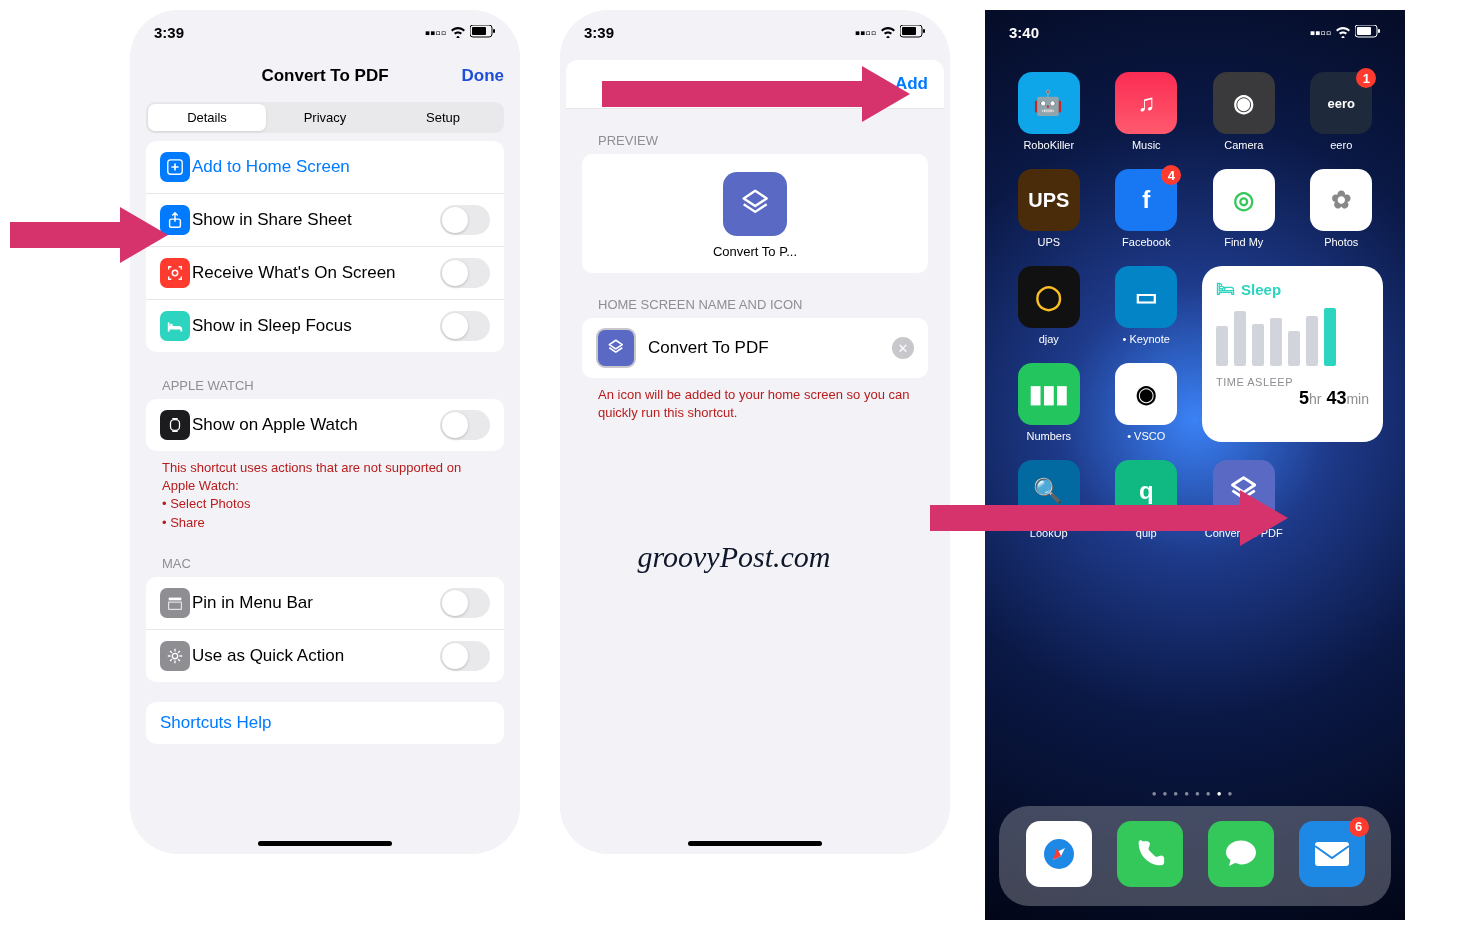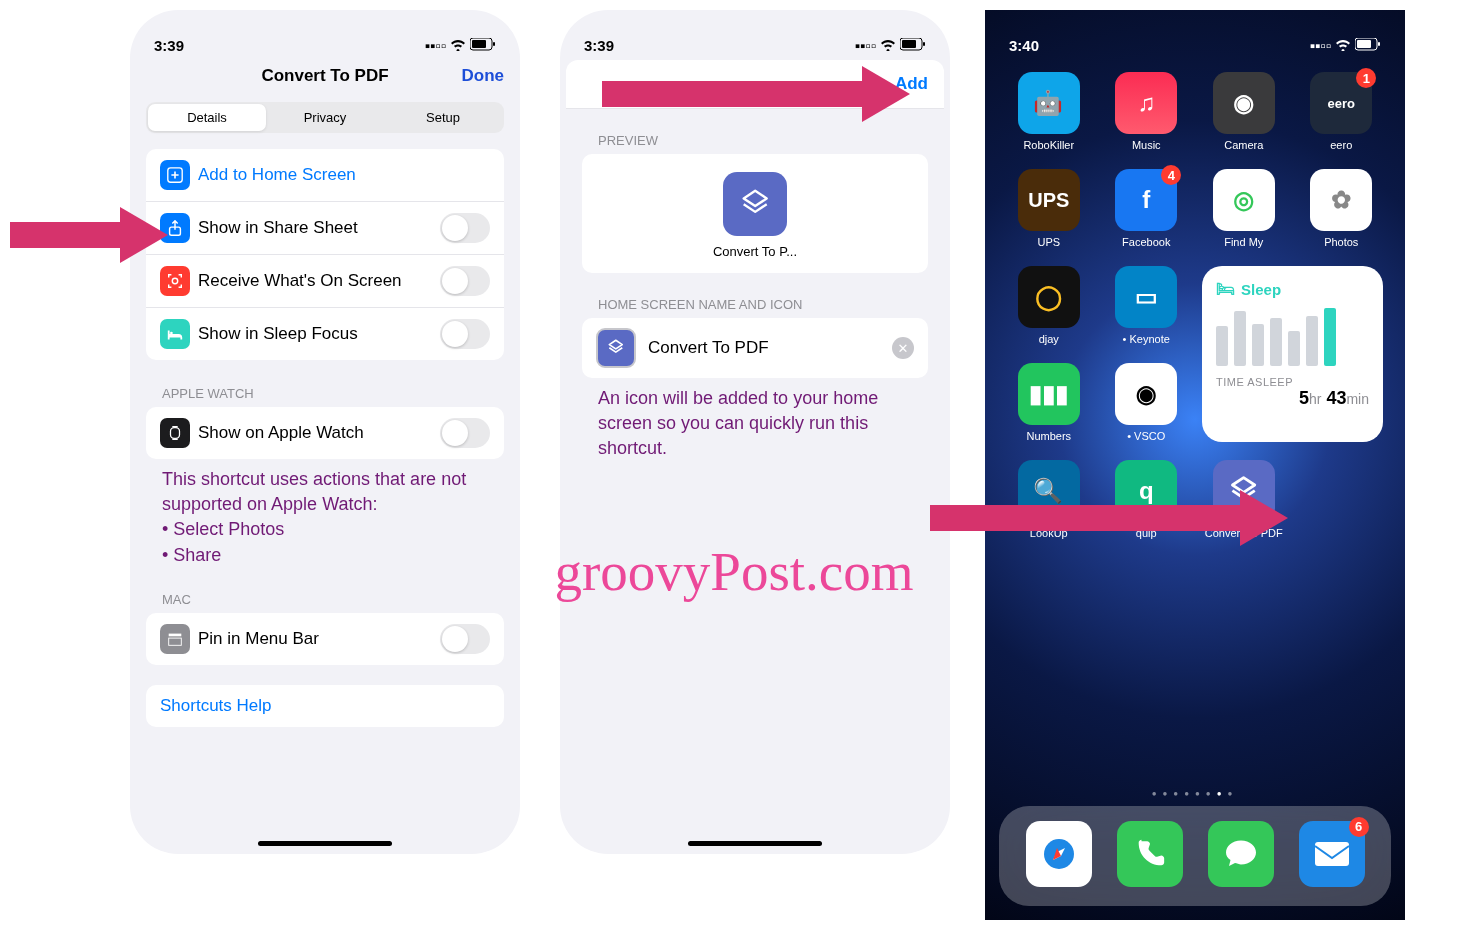--- a/index.html
+++ b/index.html
@@ -1,39 +1,39 @@
 <!DOCTYPE html>
 <html><head>
 <meta charset="utf-8">
 <style>
   * { box-sizing: border-box; margin: 0; padding: 0; font-family: -apple-system, "Helvetica Neue", Arial, sans-serif; }
   body { background: #fff; width: 1468px; height: 930px; position: relative; }
   .phone { position: absolute; width: 390px; height: 844px; border-radius: 48px; overflow: hidden; top: 10px; background: #f2f2f7; }
   .p1 { left: 130px; }
   .p2 { left: 560px; }
   .p3 { left: 985px; width: 420px; height: 910px; border-radius: 0; }
-  .statusbar { height: 44px; display: flex; justify-content: space-between; align-items: flex-end; padding: 0 24px; font-size: 15px; font-weight: 600; }
+  .statusbar { height: 44px; display: flex; justify-content: space-between; align-items: center; padding: 0 24px; font-size: 15px; font-weight: 600; }
   .statusbar.light { color: #fff; }
   .status-r { display:flex; gap:4px; align-items:center; }
   .navbar { background:#f2f2f7; padding:12px 16px 8px; display:flex; align-items:center; justify-content:center; position:relative; }
   .nav-title { font-weight:600; font-size:17px; }
   .nav-action { position:absolute; right:16px; color:#1d4ed8; font-size:17px; font-weight:600; }
-  .seg { margin:8px 16px 16px; background:#e9e9eb; border-radius:9px; display:flex; padding:2px; }
+  .seg { margin:8px 16px 8px; background:#e9e9eb; border-radius:9px; display:flex; padding:2px; }
   .seg-item { flex:1; text-align:center; font-size:13px; padding:6px; border-radius:7px; color:#000; }
   .seg-item.active { background:#fff; box-shadow:0 1px 3px rgba(0,0,0,.1); font-weight:500; }
   .section-h { font-size:13px; color:#8e8e93; padding:6px 32px; text-transform:uppercase; }
   .list { background:#fff; border-radius:10px; margin:0 16px 20px; overflow:hidden; }
-  .row { display:flex; align-items:center; padding:11px 14px; border-bottom:1px solid #e5e5ea; font-size:17px; gap:8px; }
+  .row { display:flex; align-items:center; padding:11px 14px; border-bottom:1px solid #e5e5ea; font-size:17px; gap:2px; }
   .row:last-child { border-bottom:none; }
   .row .icon { width:30px; height:30px; border-radius:7px; display:flex; align-items:center; justify-content:center; flex-shrink:0; }
   .row .label { flex:1; }
   .row .label.link { color:#007aff; }
   .toggle { width:50px; height:30px; background:#e9e9eb; border-radius:15px; position:relative; }
   .toggle::after { content:""; width:26px; height:26px; background:#fff; border-radius:50%; position:absolute; top:2px; left:2px; box-shadow:0 1px 3px rgba(0,0,0,.2); }
-  .footnote { font-size:18px; color:#701a75; padding:0 32px 18px; line-height:1.4; }
+  .footnote { font-size:13px; color:#b91c1c; padding:0 32px 18px; line-height:1.4; }
   .homebar { position:absolute; bottom:8px; left:50%; transform:translateX(-50%); width:134px; height:5px; background:#000; border-radius:3px; }
 
   .preview-card { background:#fff; border-radius:10px; margin:0 16px 18px; padding:18px 0 14px; text-align:center; }
   .preview-icon { width:64px; height:64px; background:#5a6ac4; border-radius:14px; margin:0 auto 8px; display:flex; align-items:center; justify-content:center; }
   .preview-label { font-size:13px; }
   .name-row { display:flex; align-items:center; gap:12px; padding:10px 14px; }
   .name-icon { width:40px; height:40px; background:#5a6ac4; border-radius:9px; border:2px solid #c7c7cc; display:flex; align-items:center; justify-content:center; }
   .name-text { flex:1; font-size:17px; }
   .clear-btn { width:22px; height:22px; background:#c7c7cc; border-radius:50%; color:#fff; font-size:13px; display:flex; align-items:center; justify-content:center; }
 
@@ -50,21 +50,21 @@
   .widget-label { font-size:11px; color:#8e8e93; letter-spacing:.5px; }
   .widget-val { font-size:18px; font-weight:500;text-align:right; }
   .widget-val .unit { font-size:14px; color:#8e8e93; }
   .dock { position:absolute; bottom:14px; left:14px; right:14px; height:100px; background:rgba(255,255,255,.25); backdrop-filter:blur(30px); border-radius:30px; display:flex; justify-content:space-around; align-items:center; padding:0 14px; }
   .dock .app-icon { width:66px; height:66px; }
   .pager { position:absolute; bottom:122px; left:0; right:0; text-align:center; font-size:8px; color:rgba(255,255,255,.5); letter-spacing:6px; }
   .pager .active-dot { color:#fff; }
 
   .arrow { position:absolute; pointer-events:none; }
   .arrow svg { width:100%; height:100%; }
-  .watermark { position:absolute; left:50%; top:540px; transform:translateX(-50%); font-family:Georgia,serif; font-size:55px; color:#ec4899; }
+  .watermark { position:absolute; left:50%; top:540px; transform:translateX(-50%); font-family:Georgia,serif; font-size:30px; color:#0f172a;font-style:italic; }
 
   .shortcut-svg { width:60%; height:60%; }
 </style>
 </head>
 <body>
 
 <div class="phone p1">
   <div class="statusbar">
     <span>3:39</span>
     <span class="status-r">
@@ -152,20 +152,30 @@
   <div class="section-h">MAC</div>
   <div class="list">
     <div class="row">
       <span class="icon" style="background:#8e8e93">
         <svg width="18" height="18" viewBox="0 0 20 20" fill="#fff">
             <rect x="3" y="4" width="14" height="3"></rect>
             <rect x="3" y="9" width="14" height="8" fill="none" stroke="#fff"></rect>
           </svg>
       </span>
       <span class="label">Pin in Menu Bar</span>
+      <span class="toggle"></span>
+    </div>
+    <div class="row">
+      <span class="icon" style="background:#8e8e93">
+        <svg width="18" height="18" viewBox="0 0 20 20" fill="#fff">
+            <circle cx="10" cy="10" r="3" fill="none" stroke="#fff" stroke-width="1.5"></circle>
+            <path d="M10 2v3M10 15v3M2 10h3M15 10h3M4.5 4.5l2 2M13.5 13.5l2 2M15.5 4.5l-2 2M6.5 13.5l-2 2" stroke="#fff" stroke-width="1.5"></path>
+          </svg>
+      </span>
+      <span class="label">Use as Quick Action</span>
       <span class="toggle"></span>
     </div>
   </div>
   <div class="list">
     <div class="row">
       <span class="label link">Shortcuts Help</span>
     </div>
   </div>
   <div class="homebar"></div>
 </div>

